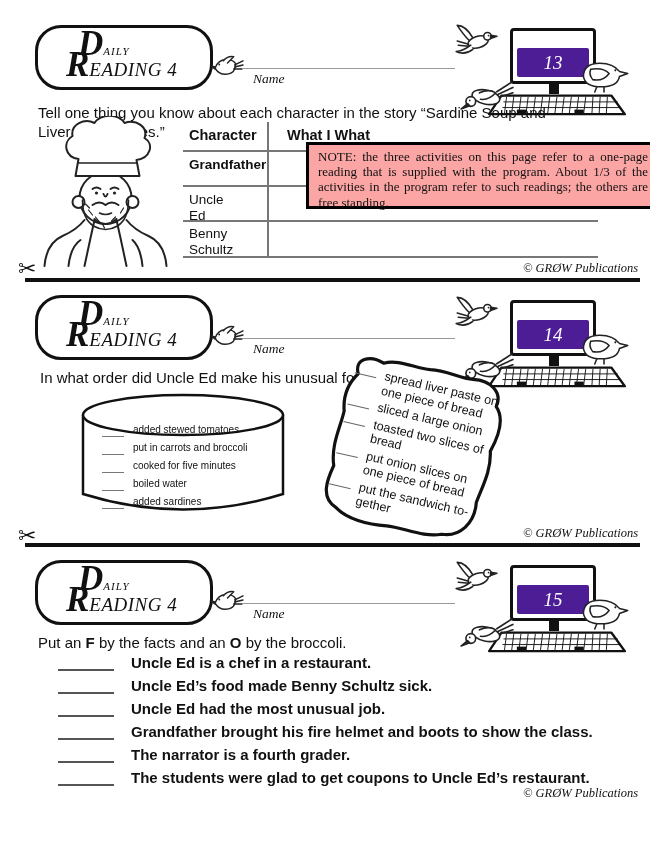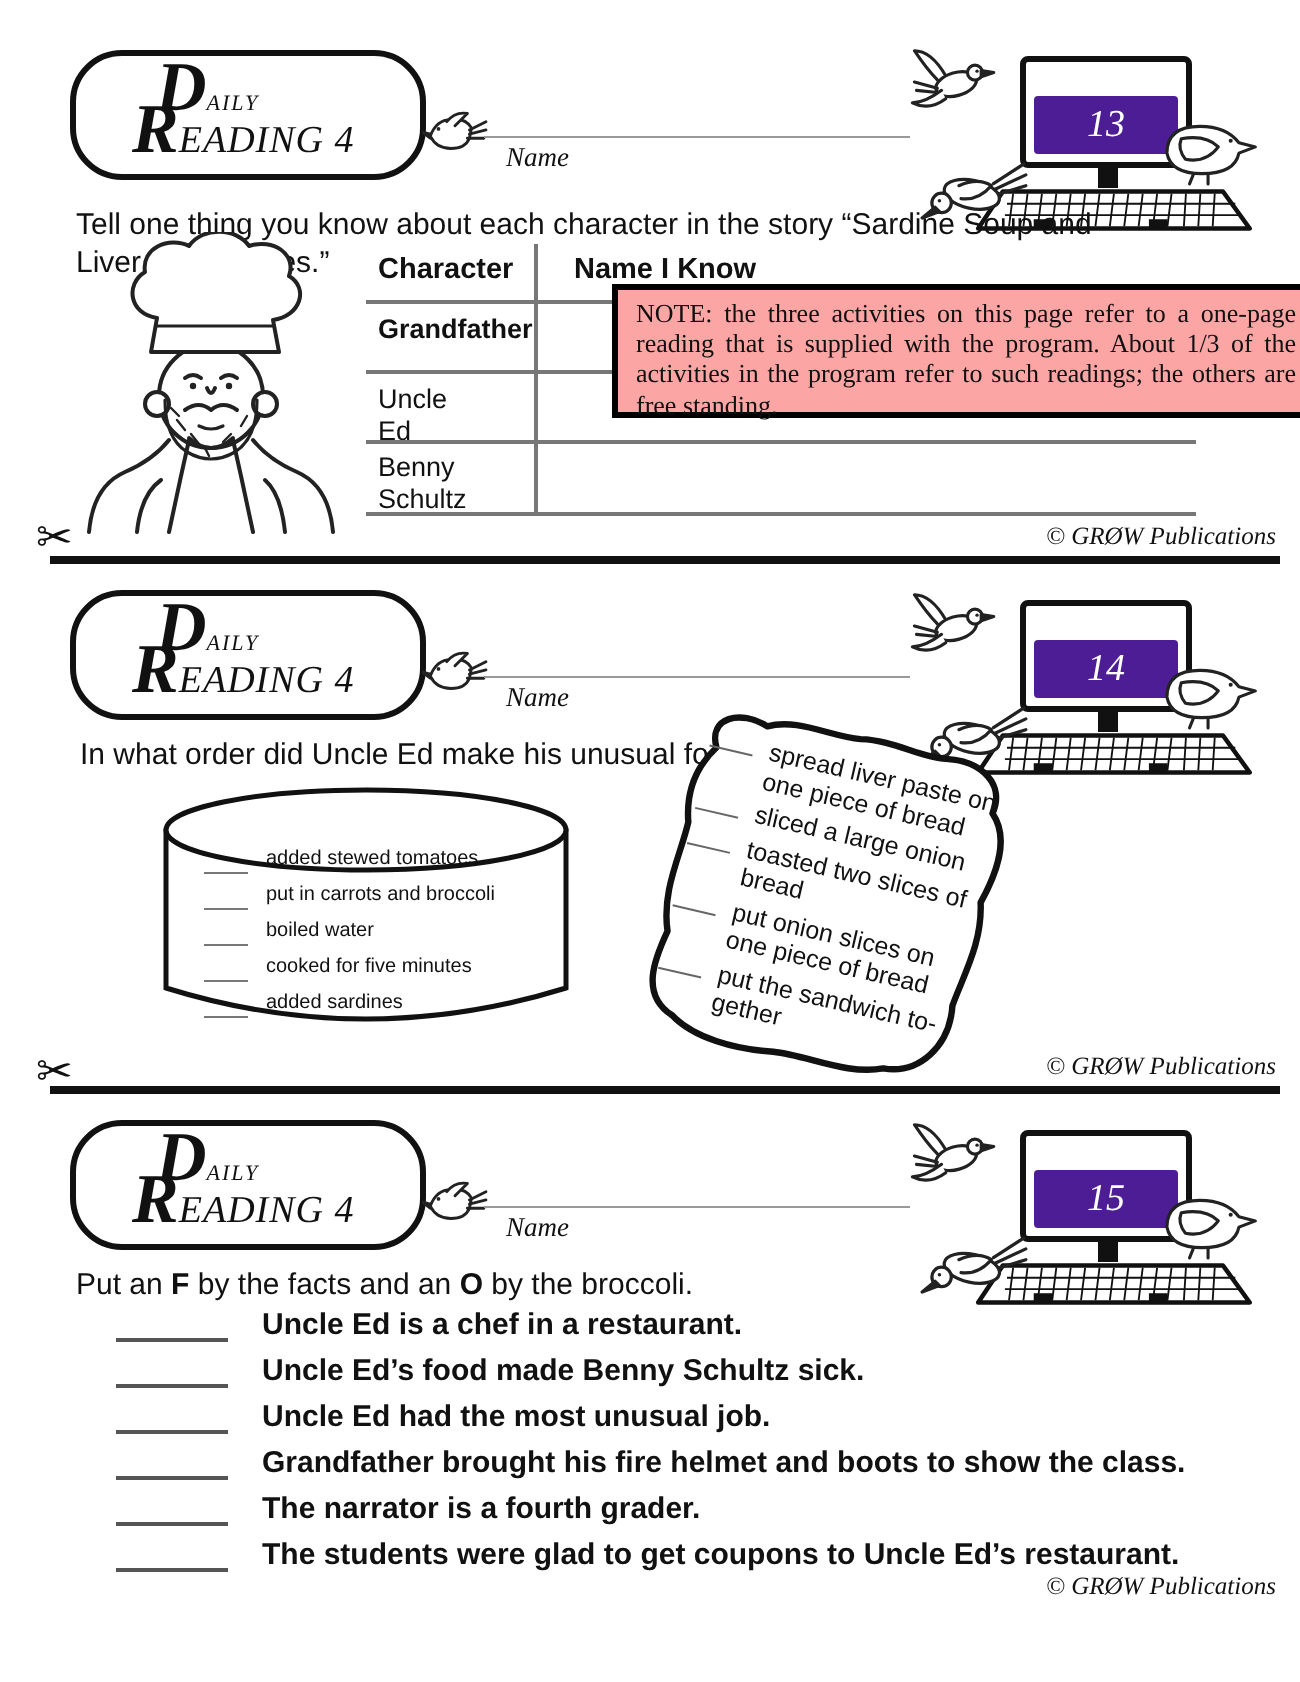--- a/index.html
+++ b/index.html
@@ -190,21 +190,21 @@
 
     <div class="prompt">Tell one thing you know about each character in the story “Sardine Soup and
 Liver Sandwiches.”</div>
     <svg class="chef" viewBox="0 0 135 152">
         <use href="#chef-art"></use>
       </svg>
 
     <div class="ktable">
       <div class="vline"></div>
       <div class="th th-char">Character</div>
-      <div class="th th-know">Name I Know</div>
+      <div class="th th-know">What I What</div>
       <div class="hline hl1"></div>
       <div class="cell cell-0">Grandfather</div>
       <div class="hline hl2"></div>
       <div class="cell cell-1">Uncle
 Ed</div>
       <div class="hline hl3"></div>
       <div class="cell cell-2">Benny
 Schultz</div>
       <div class="hline hl4"></div>
     </div>
@@ -256,25 +256,25 @@
       <div class="pot-row">
           <span class="blank"></span>
           <span class="txt">added stewed tomatoes</span>
         </div>
       <div class="pot-row">
           <span class="blank"></span>
           <span class="txt">put in carrots and broccoli</span>
         </div>
       <div class="pot-row">
           <span class="blank"></span>
+          <span class="txt">cooked for five minutes</span>
+        </div>
+      <div class="pot-row">
+          <span class="blank"></span>
           <span class="txt">boiled water</span>
-        </div>
-      <div class="pot-row">
-          <span class="blank"></span>
-          <span class="txt">cooked for five minutes</span>
         </div>
       <div class="pot-row">
           <span class="blank"></span>
           <span class="txt">added sardines</span>
         </div>
     </div>
 
     <div class="bread">
       <svg class="bread-art" viewBox="0 0 180 163">
           <use href="#bread-art"></use>

